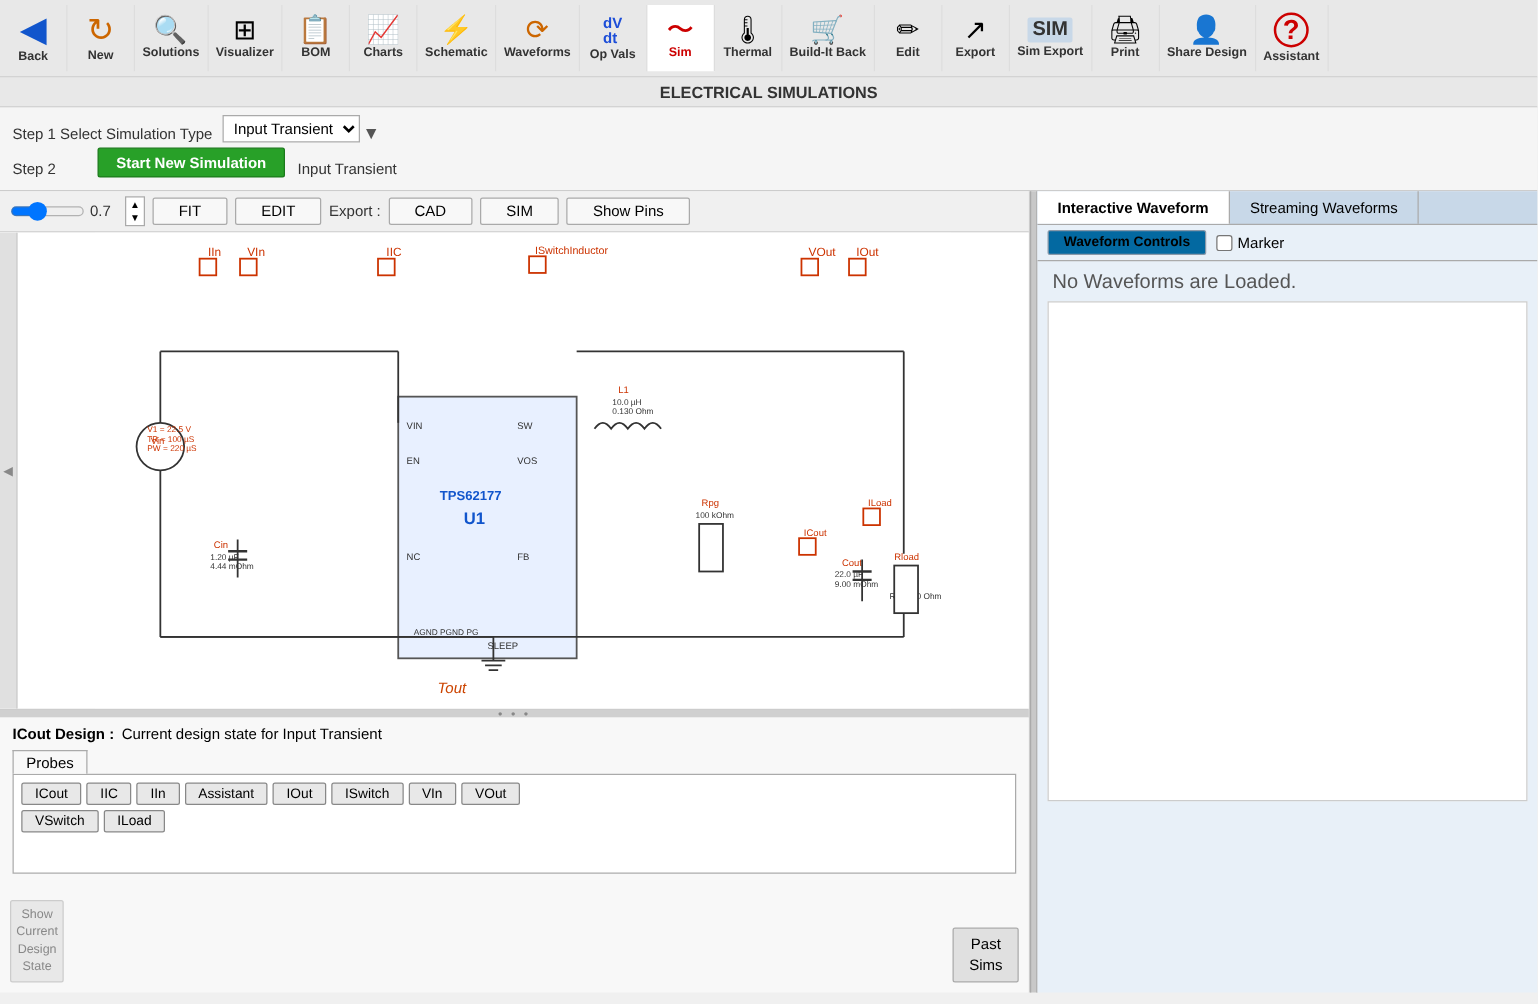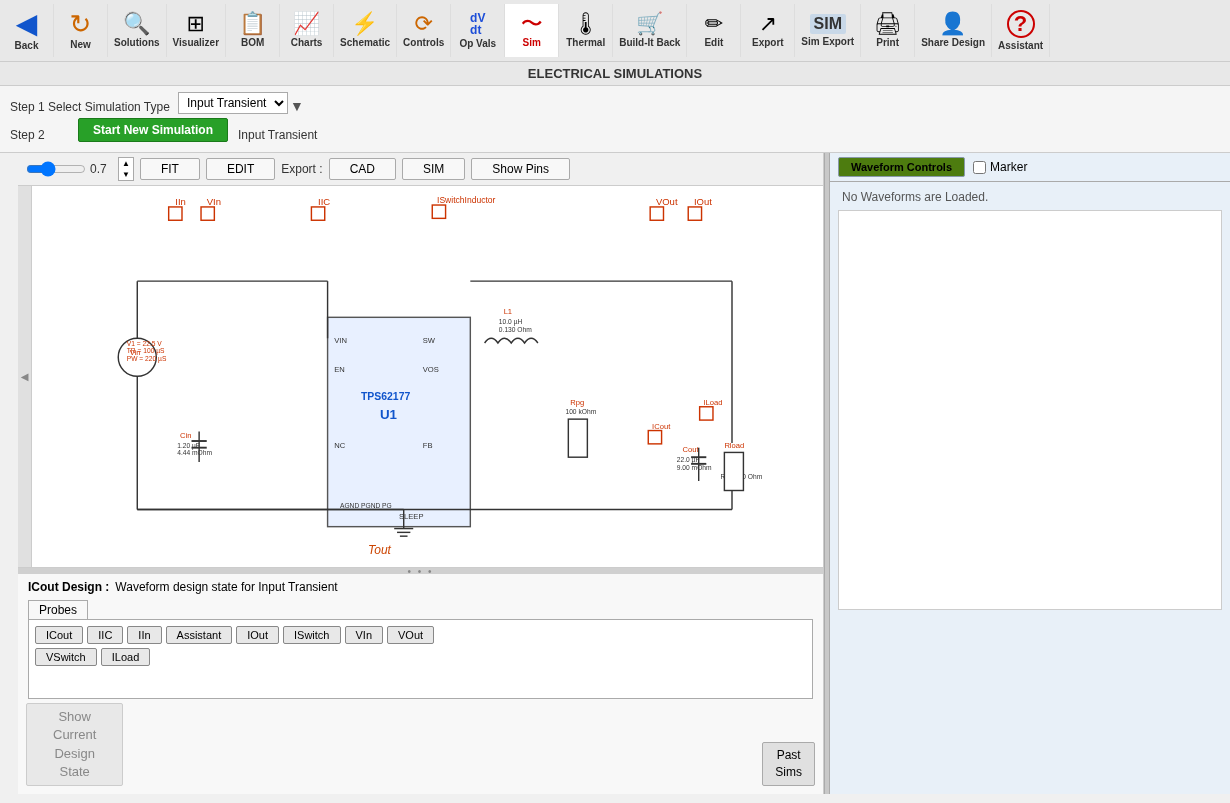--- a/index.html
+++ b/index.html
@@ -95,21 +95,20 @@
       height: calc(803px - 62px - 24px - 62px);
     }
 
     
     .left-panel {
       flex: 1;
       display: flex;
       flex-direction: column;
       border-right: 1px solid #ccc;
       position: relative;
-      margin-left: 18px;
     }
 
     
     .schematic-toolbar {
       display: flex;
       align-items: center;
       padding: 4px 8px;
       background: #f0f0f0;
       border-bottom: 1px solid #ccc;
       gap: 6px;
@@ -253,21 +252,21 @@
     }
     .wf-ctrl-btn {
       padding: 3px 12px;
       font-size: 11px;
       background: #c8d8e8;
       border: 1px solid #8899aa;
       cursor: pointer;
       border-radius: 2px;
       font-weight: bold;
     }
-    .wf-ctrl-btn.active { background: #4d7c0f; }
+    .wf-ctrl-btn.active { background: #0369a1; }
     .marker-check {
       display: flex;
       align-items: center;
       gap: 4px;
       font-size: 12px;
     }
     .waveform-content {
       flex: 1;
       background: white;
       margin: 4px;
@@ -323,21 +322,21 @@
   <div class="toolbar-item">
     <span class="icon" style="color:#009900; font-size:22px;">📈</span>
     <span class="label">Charts</span>
   </div>
   <div class="toolbar-item">
     <span class="icon" style="font-size:22px;">⚡</span>
     <span class="label">Schematic</span>
   </div>
   <div class="toolbar-item">
     <span class="icon" style="color:#cc6600; font-size:22px;">⟳</span>
-    <span class="label">Controls</span>
+    <span class="label">Waveforms</span>
   </div>
   <div class="toolbar-item">
     <span class="icon" style="font-size:12px; font-weight:bold; color:#1d4ed8;">dV<br>dt</span>
     <span class="label">Op Vals</span>
   </div>
   <div class="toolbar-item active">
     <span class="icon" style="color:#cc0000; font-size:22px;">〜</span>
     <span class="label" style="color:#cc0000; font-weight:bold;">Sim</span>
   </div>
   <div class="toolbar-item">
@@ -523,21 +522,21 @@
       <div class="tout-label" style="position:absolute; left:350px; bottom:10px; font-size:12px; color:#cc4400; font-style:italic;">Tout</div>
     </div>
 
     <div class="resize-handle-h">
       <span class="resize-dots">• • •</span>
     </div>
 
     <div style="background:#f8f8f8; padding:6px 10px; position:relative; height:220px;">
       <div class="active-design-row">
         <span class="active-design-label">ICout Design :</span>
-        <span>Waveform design state for Input Transient</span>
+        <span>Current design state for Input Transient</span>
       </div>
       <div class="probes-tab">
         <span>Probes</span>
       </div>
       <div class="probes-area">
         <div class="probe-chips">
           <span class="probe-chip">ICout</span>
           <span class="probe-chip">IIC</span>
           <span class="probe-chip">IIn</span>
           <span class="probe-chip">Assistant</span>
@@ -546,47 +545,55 @@
           <span class="probe-chip">VIn</span>
           <span class="probe-chip">VOut</span>
         </div>
         <div class="probe-chips">
           <span class="probe-chip">VSwitch</span>
           <span class="probe-chip">ILoad</span>
         </div>
       </div>
 
       
-      <div style="position:absolute; bottom:8px; left:8px; padding:4px 26px; background:#e8e8e8; border:1px solid #ccc; font-size:13px; color:#888; cursor:pointer; border-radius:2px; text-align:center; line-height:1.4;">
+      <div style="position:absolute; bottom:8px; left:8px; padding:4px 4px; background:#e8e8e8; border:1px solid #ccc; font-size:10px; color:#888; cursor:pointer; border-radius:2px; text-align:center; line-height:1.4;">
         <span style="white-space:pre;">Show
 Current
 Design
 State</span>
       </div>
 
       
       <div style="position:absolute; bottom:8px; right:8px; padding:4px 12px; background:#e0e0e0; border:1px solid #aaa; font-size:12px; cursor:pointer; border-radius:2px; text-align:center; line-height:1.4;">
         <span style="white-space:pre;">Past
 Sims</span>
       </div>
     </div>
   </div>
 
   <div class="vert-divider"></div>
 
   <div class="right-panel">
 
+    <div class="waveform-tabs">
+      <div class="waveform-tab active">
+        <span>Interactive Waveform</span>
+      </div>
+      <div class="waveform-tab">
+        <span>Streaming Waveforms</span>
+      </div>
+    </div>
 
     <div class="waveform-controls-bar">
       <button class="wf-ctrl-btn active">Waveform Controls</button>
       <div class="marker-check">
         <input type="checkbox" style="">
         <span>Marker</span>
       </div>
     </div>
 
     <div style="padding:4px;">
-      <div style="font-size:12px; color:#555; padding:4px 8px;">No Waveforms are Loaded.</div>
+      <div style="font-size:16px; color:#555; padding:4px 8px;">No Waveforms are Loaded.</div>
       <div class="waveform-content" style="height:400px; background:white; border:1px solid #ccc; margin-top:2px;">
       </div>
     </div>
   </div>
 </div>
 
 </body></html>

